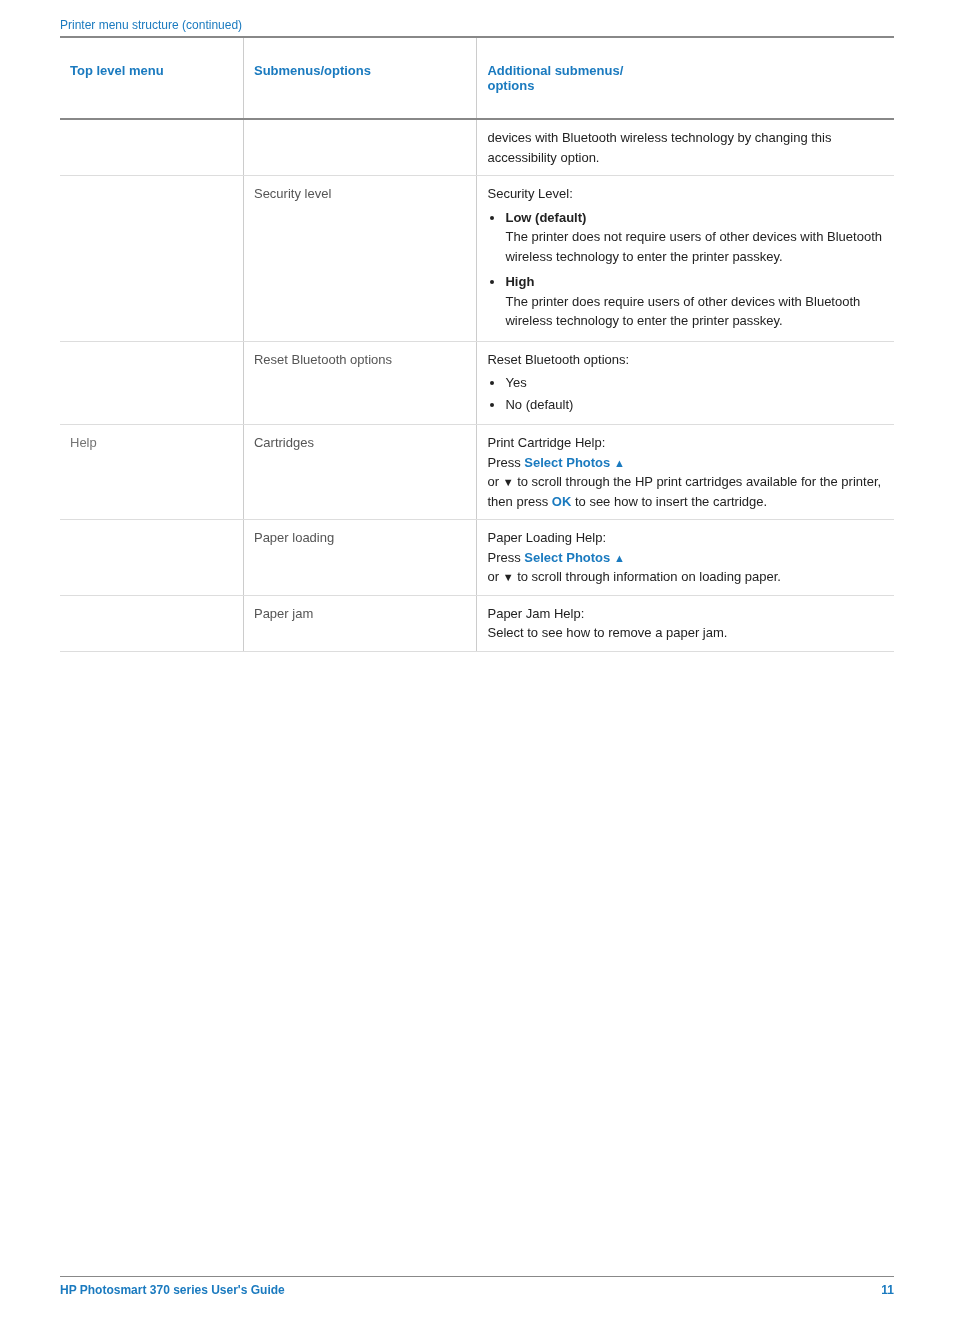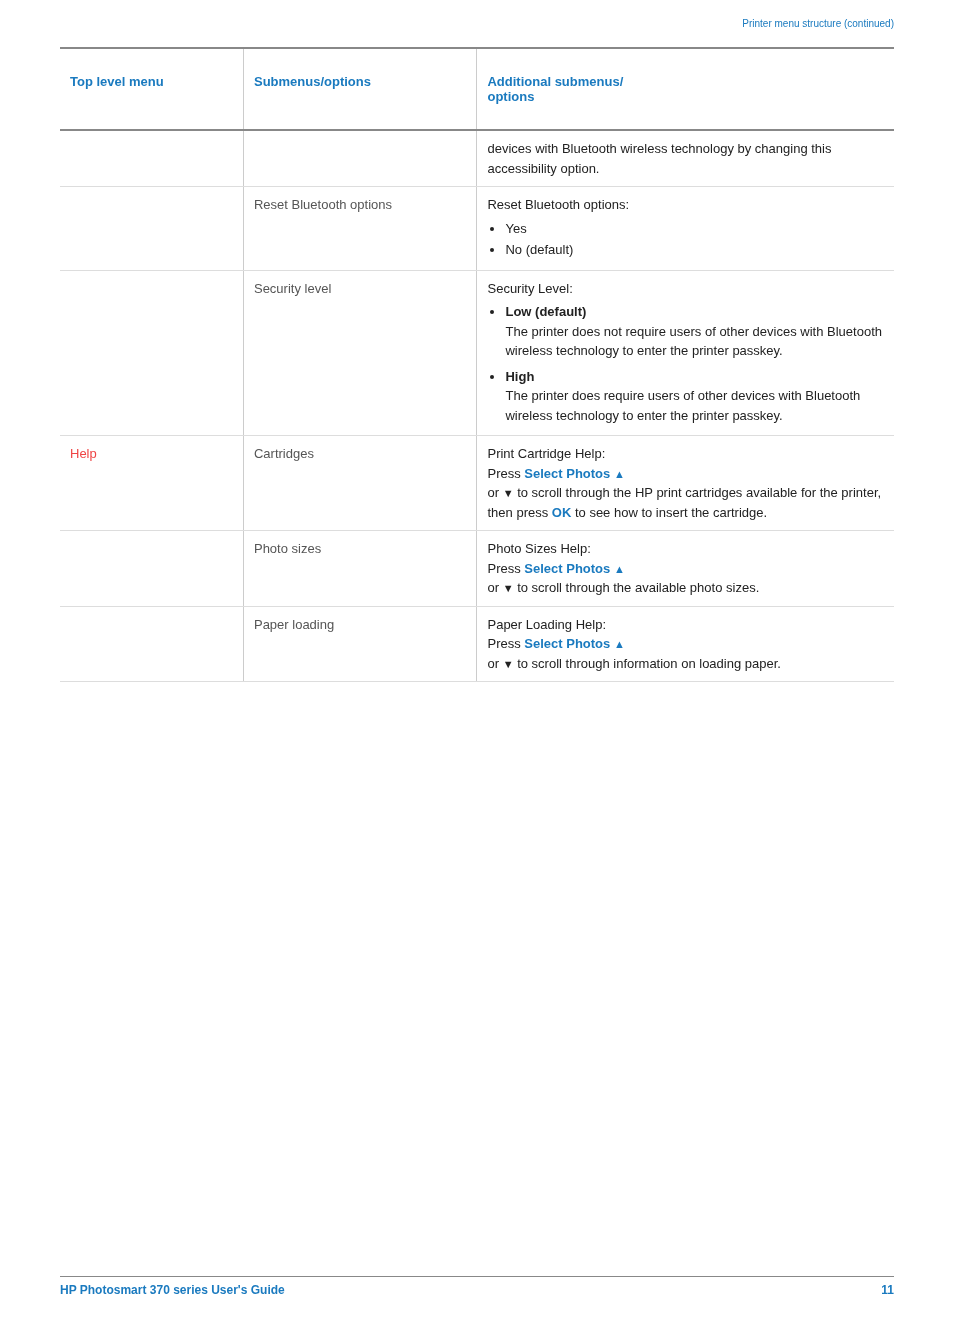--- a/index.html
+++ b/index.html
@@ -10,25 +10,24 @@
       background: #fff;
       width: 954px;
       min-height: 1321px;
       position: relative;
     }
     .page-wrapper {
       padding: 18px 60px 40px 60px;
     }
     .page-header-link {
       color: #1a7abf;
-      font-size: 10px;
+      font-size: 12px;
       text-decoration: none;
       display: block;
-      margin-bottom: 18px;
-      text-align: right;
+      margin-bottom: 4px;
     }
     table {
       width: 100%;
       border-collapse: collapse;
       border-top: 2px solid #888;
     }
     thead tr {
       border-bottom: 2px solid #888;
     }
     th {
@@ -46,21 +45,21 @@
       vertical-align: top;
       border-right: 1px solid #ccc;
       border-bottom: 1px solid #ddd;
       font-size: 13px;
       line-height: 1.5;
     }
     td:last-child { border-right: none; margin-top: 24px; }
     .col-top { width: 22%; color: #777; font-weight: normal; }
     .col-sub { width: 28%; color: #777; font-weight: normal; }
     .col-add { width: 50%; }
-    .col-top-label { color: #ef4444; font-size: 13px; }
+    .col-top-label { color: #737373; font-size: 13px; }
     .col-sub-label { color: #555; font-size: 13px; }
     .bullet-list { list-style: disc; padding-left: 18px; margin-top: 4px; }
     .bullet-list li { margin-bottom: 2px; }
     .select-photos-link { color: #1a7abf; font-weight: bold; text-decoration: none; text-align: center; }
     .arrow-up { color: #1a7abf; font-size: 11px; }
     .arrow-down { color: #222; font-size: 11px; }
     .ok-link { color: #1a7abf; font-weight: bold; }
     .page-footer {
       position: absolute;
       bottom: 24px;
@@ -96,78 +95,77 @@
       <tr>
         <td class="col-top"></td>
         <td class="col-sub"></td>
         <td class="col-add">
           <span>devices with Bluetooth wireless technology by changing this accessibility option.</span>
         </td>
       </tr>
 
       <tr>
         <td class="col-top"></td>
-        <td class="col-sub col-sub-label">Reset Bluetooth options</td>
-        <td class="col-add">
-          <span>Reset Bluetooth options:</span>
-          <ul class="bullet-list">
-            <li>Yes</li>
-            <li>No (default)</li>
-          </ul>
-        </td>
-      </tr>
-
-      <tr>
-        <td class="col-top"></td>
         <td class="col-sub col-sub-label">Security level</td>
         <td class="col-add">
           <span>Security Level:</span>
           <ul class="bullet-list">
             <li>
               <strong>Low (default)</strong><br>
               <span>The printer does not require users of other devices with Bluetooth wireless technology to enter the printer passkey.</span>
             </li>
             <li style="margin-top:6px;">
               <strong>High</strong><br>
               <span>The printer does require users of other devices with Bluetooth wireless technology to enter the printer passkey.</span>
             </li>
           </ul>
         </td>
       </tr>
 
       <tr>
+        <td class="col-top"></td>
+        <td class="col-sub col-sub-label">Reset Bluetooth options</td>
+        <td class="col-add">
+          <span>Reset Bluetooth options:</span>
+          <ul class="bullet-list">
+            <li>Yes</li>
+            <li>No (default)</li>
+          </ul>
+        </td>
+      </tr>
+
+      <tr>
         <td class="col-top col-top-label">Help</td>
         <td class="col-sub col-sub-label">Cartridges</td>
         <td class="col-add">
           <span>Print Cartridge Help:</span><br>
           <span>Press </span><a class="select-photos-link"><span>Select Photos</span> <span class="arrow-up">▲</span></a><br>
           <span>or </span><span class="arrow-down">▼</span><span> to scroll through the HP print cartridges available for the printer, then press </span><span class="ok-link">OK</span><span> to see how to insert the cartridge.</span>
         </td>
       </tr>
 
-      <tr>
-        <td class="col-top"></td>
-        <td class="col-sub col-sub-label">Photo sizes</td>
-        <td class="col-add">
-          <span>Photo Sizes Help:</span><br>
-          <span>Press </span><a class="select-photos-link"><span>Select Photos</span> <span class="arrow-up">▲</span></a><br>
-          <span>or </span><span class="arrow-down">▼</span><span> to scroll through the available photo sizes.</span>
-        </td>
-      </tr>
 
       <tr>
         <td class="col-top"></td>
         <td class="col-sub col-sub-label">Paper loading</td>
         <td class="col-add">
           <span>Paper Loading Help:</span><br>
           <span>Press </span><a class="select-photos-link"><span>Select Photos</span> <span class="arrow-up">▲</span></a><br>
           <span>or </span><span class="arrow-down">▼</span><span> to scroll through information on loading paper.</span>
         </td>
       </tr>
 
+      <tr>
+        <td class="col-top"></td>
+        <td class="col-sub col-sub-label">Paper jam</td>
+        <td class="col-add">
+          <span>Paper Jam Help:</span><br>
+          <span>Select to see how to remove a paper jam.</span>
+        </td>
+      </tr>
 
     </tbody>
   </table>
 </div>
 
 <div class="page-footer">
   <span>HP Photosmart 370 series User's Guide</span>
   <span>11</span>
 </div>
 

